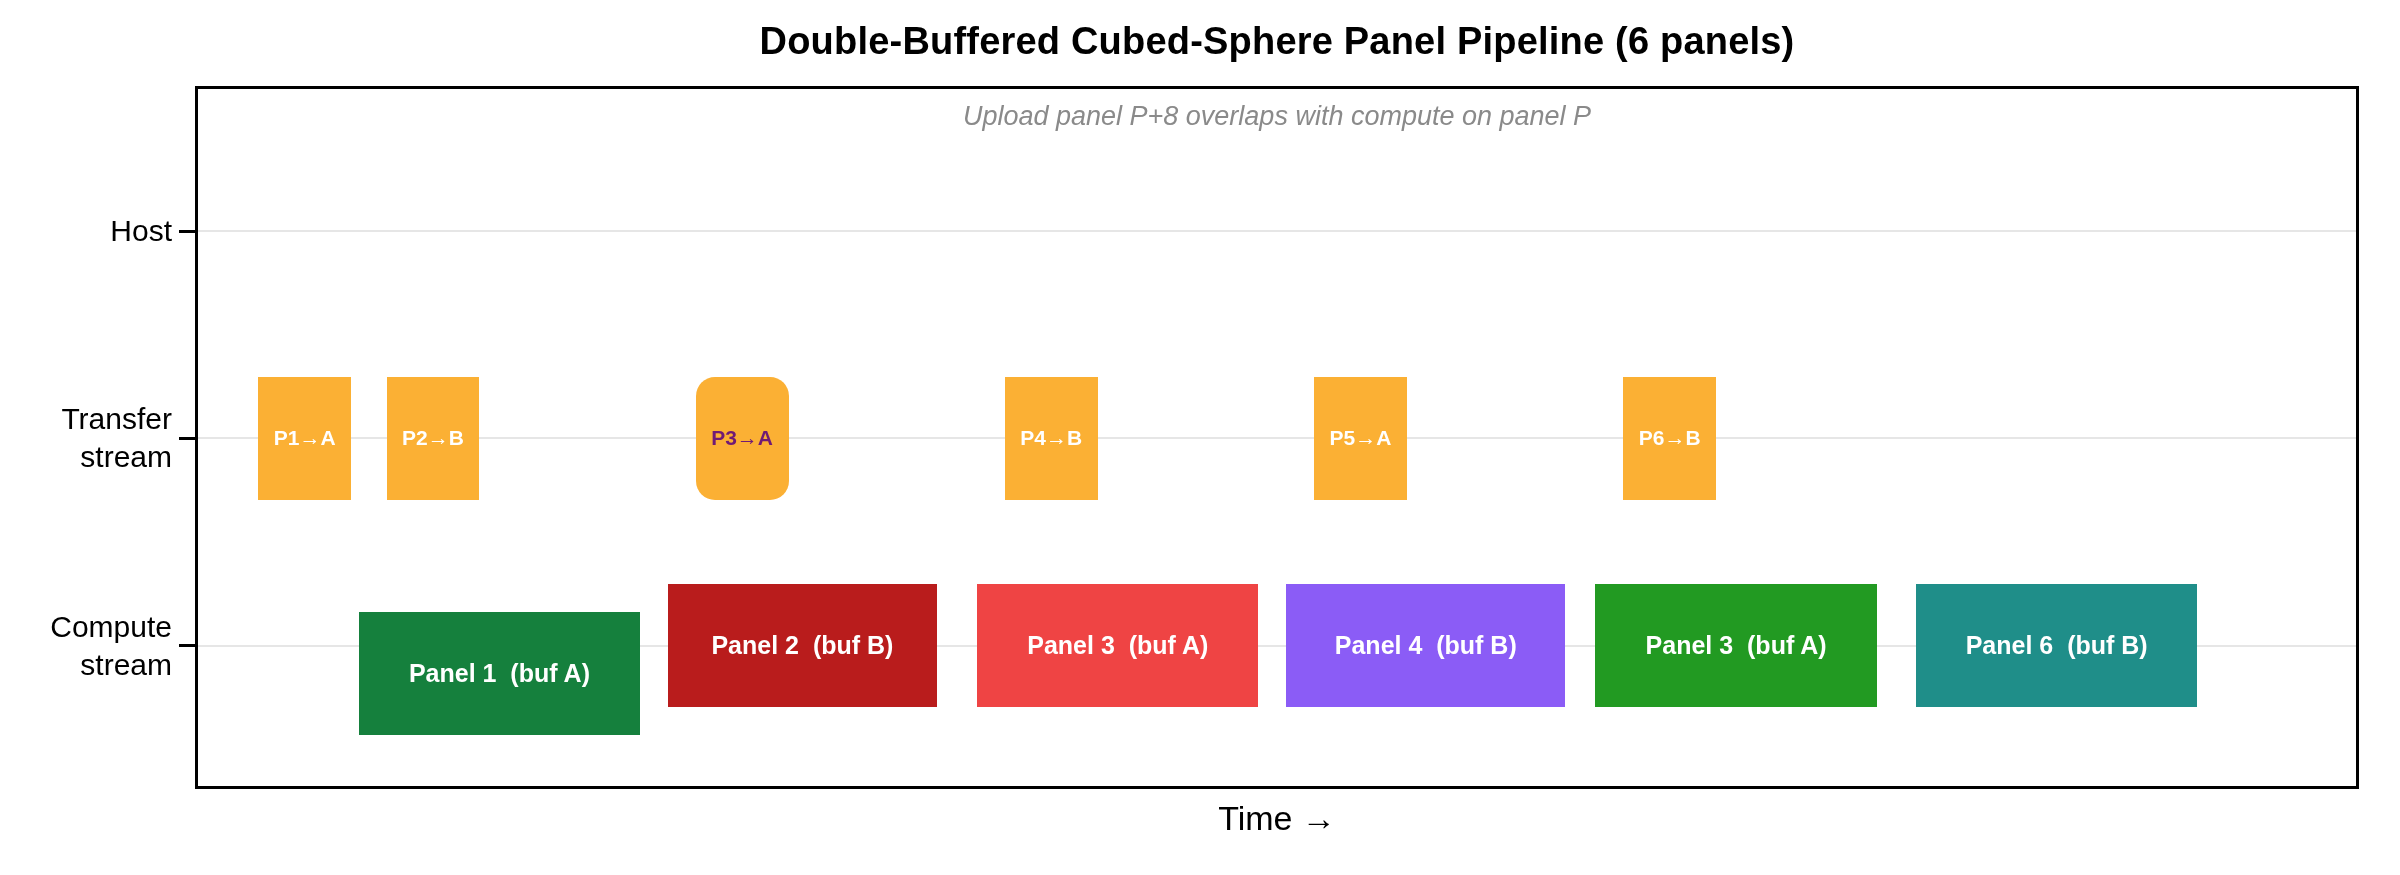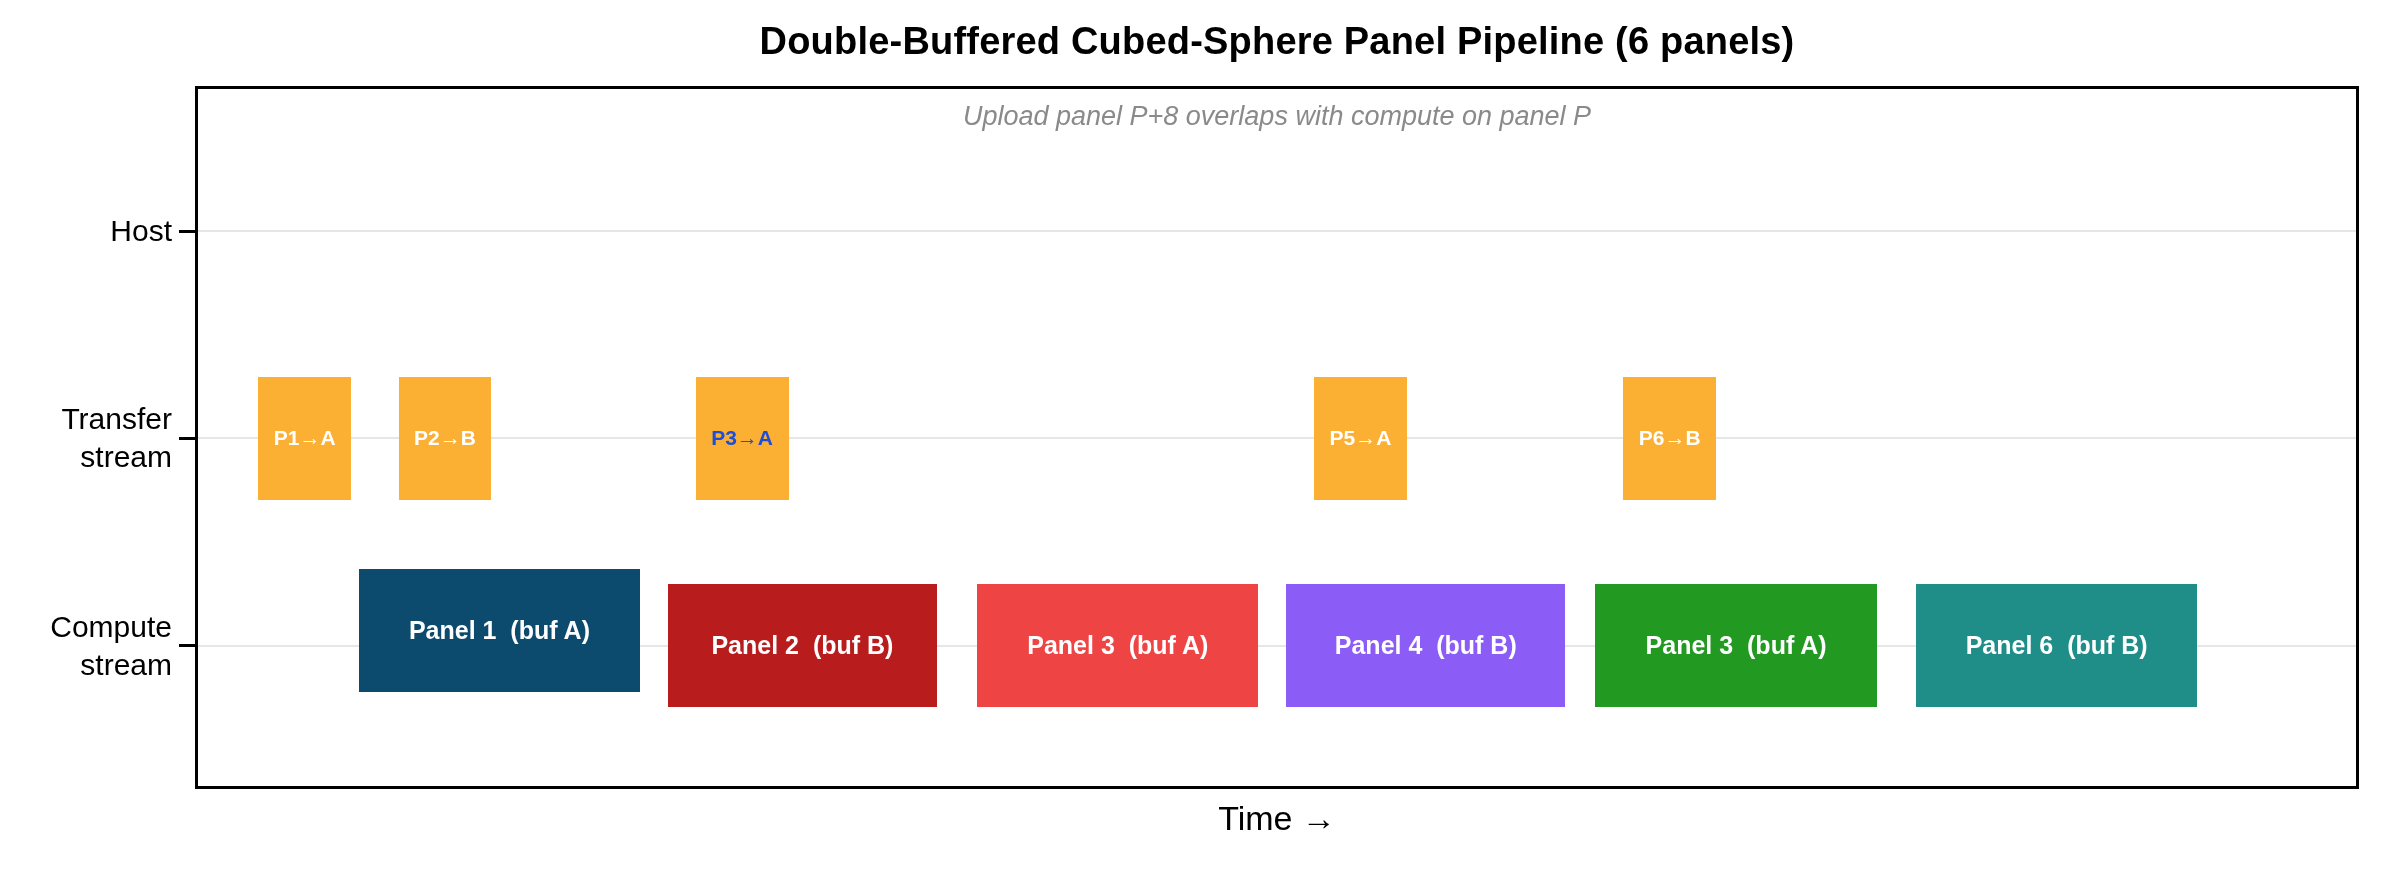--- a/index.html
+++ b/index.html
@@ -40,25 +40,26 @@
 <body>
 
 <div class="chart-title">Double-Buffered Cubed-Sphere Panel Pipeline (6 panels)</div>
 
 <div class="plot-area" style="border-color: rgb(0, 0, 0);">
     <div class="gridline" style="top: 555.903px; background: rgb(230, 230, 230);"></div>
     <div class="gridline" style="top: 348.197px; background: rgb(230, 230, 230);"></div>
     <div class="gridline" style="top: 141.188px; background: rgb(230, 230, 230);"></div>
   <div class="chart-subtitle" style="color: rgb(138, 138, 138);">Upload panel P+8 overlaps with compute on panel P</div>
 <div class="task-bar transfer" style="left: 46.3754px; width: 92.7507px; top: 287.697px; height: 123px; background: rgb(251, 176, 52); color: rgb(255, 255, 255); margin-left: 14px;">P1→A</div>
-    <div class="task-bar transfer" style="left: 188.593px; width: 92.7507px; top: 287.697px; height: 123px; background: rgb(251, 176, 52); color: rgb(255, 255, 255); margin-left: 12px;">P2→B</div>
-    <div class="task-bar transfer" style="left: 497.762px; width: 92.7507px; top: 287.697px; height: 123px; background: rgb(251, 176, 52); color: #1d4ed8;">P3→A</div>
+    <div class="task-bar transfer" style="left: 188.593px; width: 92.7507px; top: 287.697px; height: 123px; background: rgb(251, 176, 52); color: rgb(255, 255, 255);">P2→B</div>
+    <div class="task-bar transfer" style="left: 497.762px; width: 92.7507px; top: 287.697px; height: 123px; background: rgb(251, 176, 52); color: #701a75; border-radius: 19px;">P3→A</div>
+    <div class="task-bar transfer" style="left: 806.931px; width: 92.7507px; top: 287.697px; height: 123px; background: rgb(251, 176, 52); color: rgb(255, 255, 255);">P4→B</div>
     <div class="task-bar transfer" style="left: 1116.1px; width: 92.7507px; top: 287.697px; height: 123px; background: rgb(251, 176, 52); color: rgb(255, 255, 255);">P5→A</div>
     <div class="task-bar transfer" style="left: 1425.27px; width: 92.7507px; top: 287.697px; height: 123px; background: rgb(251, 176, 52); color: rgb(255, 255, 255);">P6→B</div>
-    <div class="task-bar compute" style="left: 160.768px; width: 281.344px; top: 480px; height: 123px; background: #0c4a6e; color: rgb(255, 255, 255);">Panel 1  (buf A)</div>
+    <div class="task-bar compute" style="left: 160.768px; width: 281.344px; top: 523px; height: 123px; background: #15803d; color: rgb(255, 255, 255);">Panel 1  (buf A)</div>
     <div class="task-bar compute" style="left: 469.937px; width: 269px; top: 495.403px; height: 123px; background: #b91c1c; color: rgb(255, 255, 255);">Panel 2  (buf B)</div>
     <div class="task-bar compute" style="left: 779.106px; width: 281.344px; top: 495.403px; height: 123px; background: #ef4444; color: rgb(255, 255, 255);">Panel 3  (buf A)</div>
     <div class="task-bar compute" style="left: 1088.28px; width: 279px; top: 495.403px; height: 123px; background: #8b5cf6; color: rgb(255, 255, 255);">Panel 4  (buf B)</div>
     <div class="task-bar compute" style="left: 1397.44px; width: 281.344px; top: 495.403px; height: 123px; background: rgb(34, 154, 34); color: rgb(255, 255, 255);">Panel 3  (buf A)</div>
     <div class="task-bar compute" style="left: 1718px; width: 281.344px; top: 495.403px; height: 123px; background: rgb(31, 142, 137); color: rgb(255, 255, 255);">Panel 6  (buf B)</div>
   </div>
 
 <div class="x-axis-label">Time →</div>
 
 <div class="y-tick" style="top: 229.688px; background: rgb(0, 0, 0);"></div>

